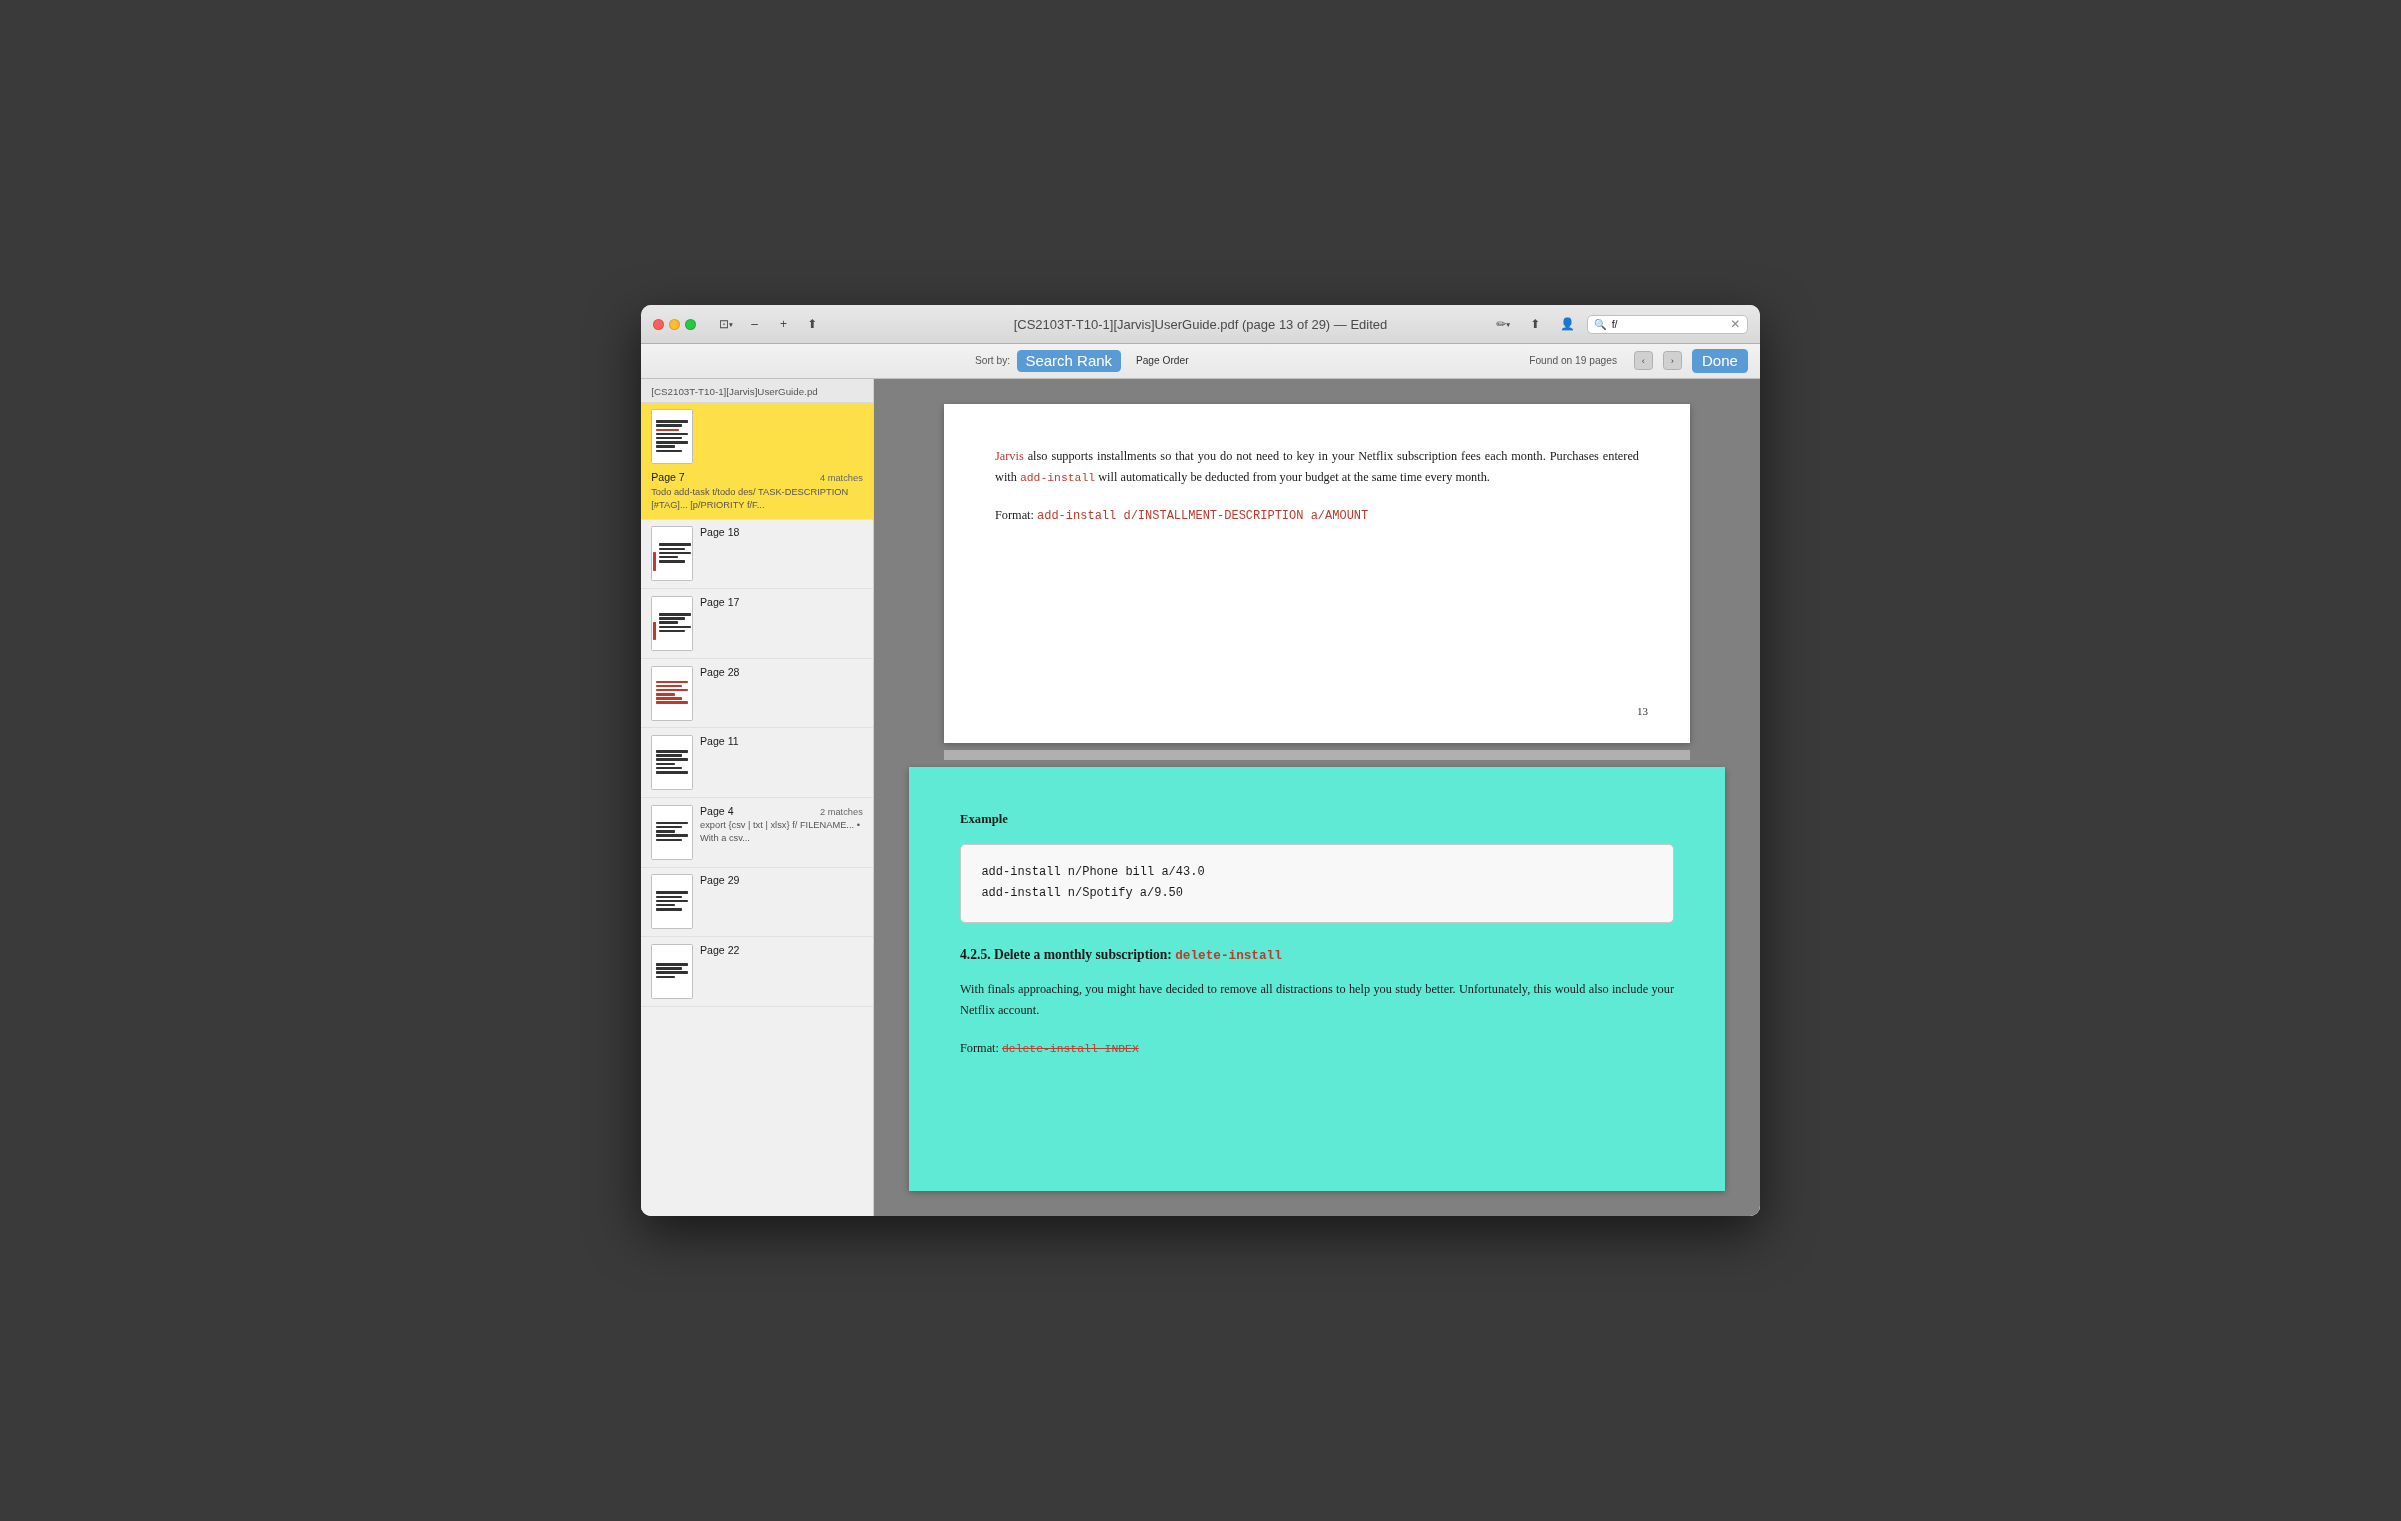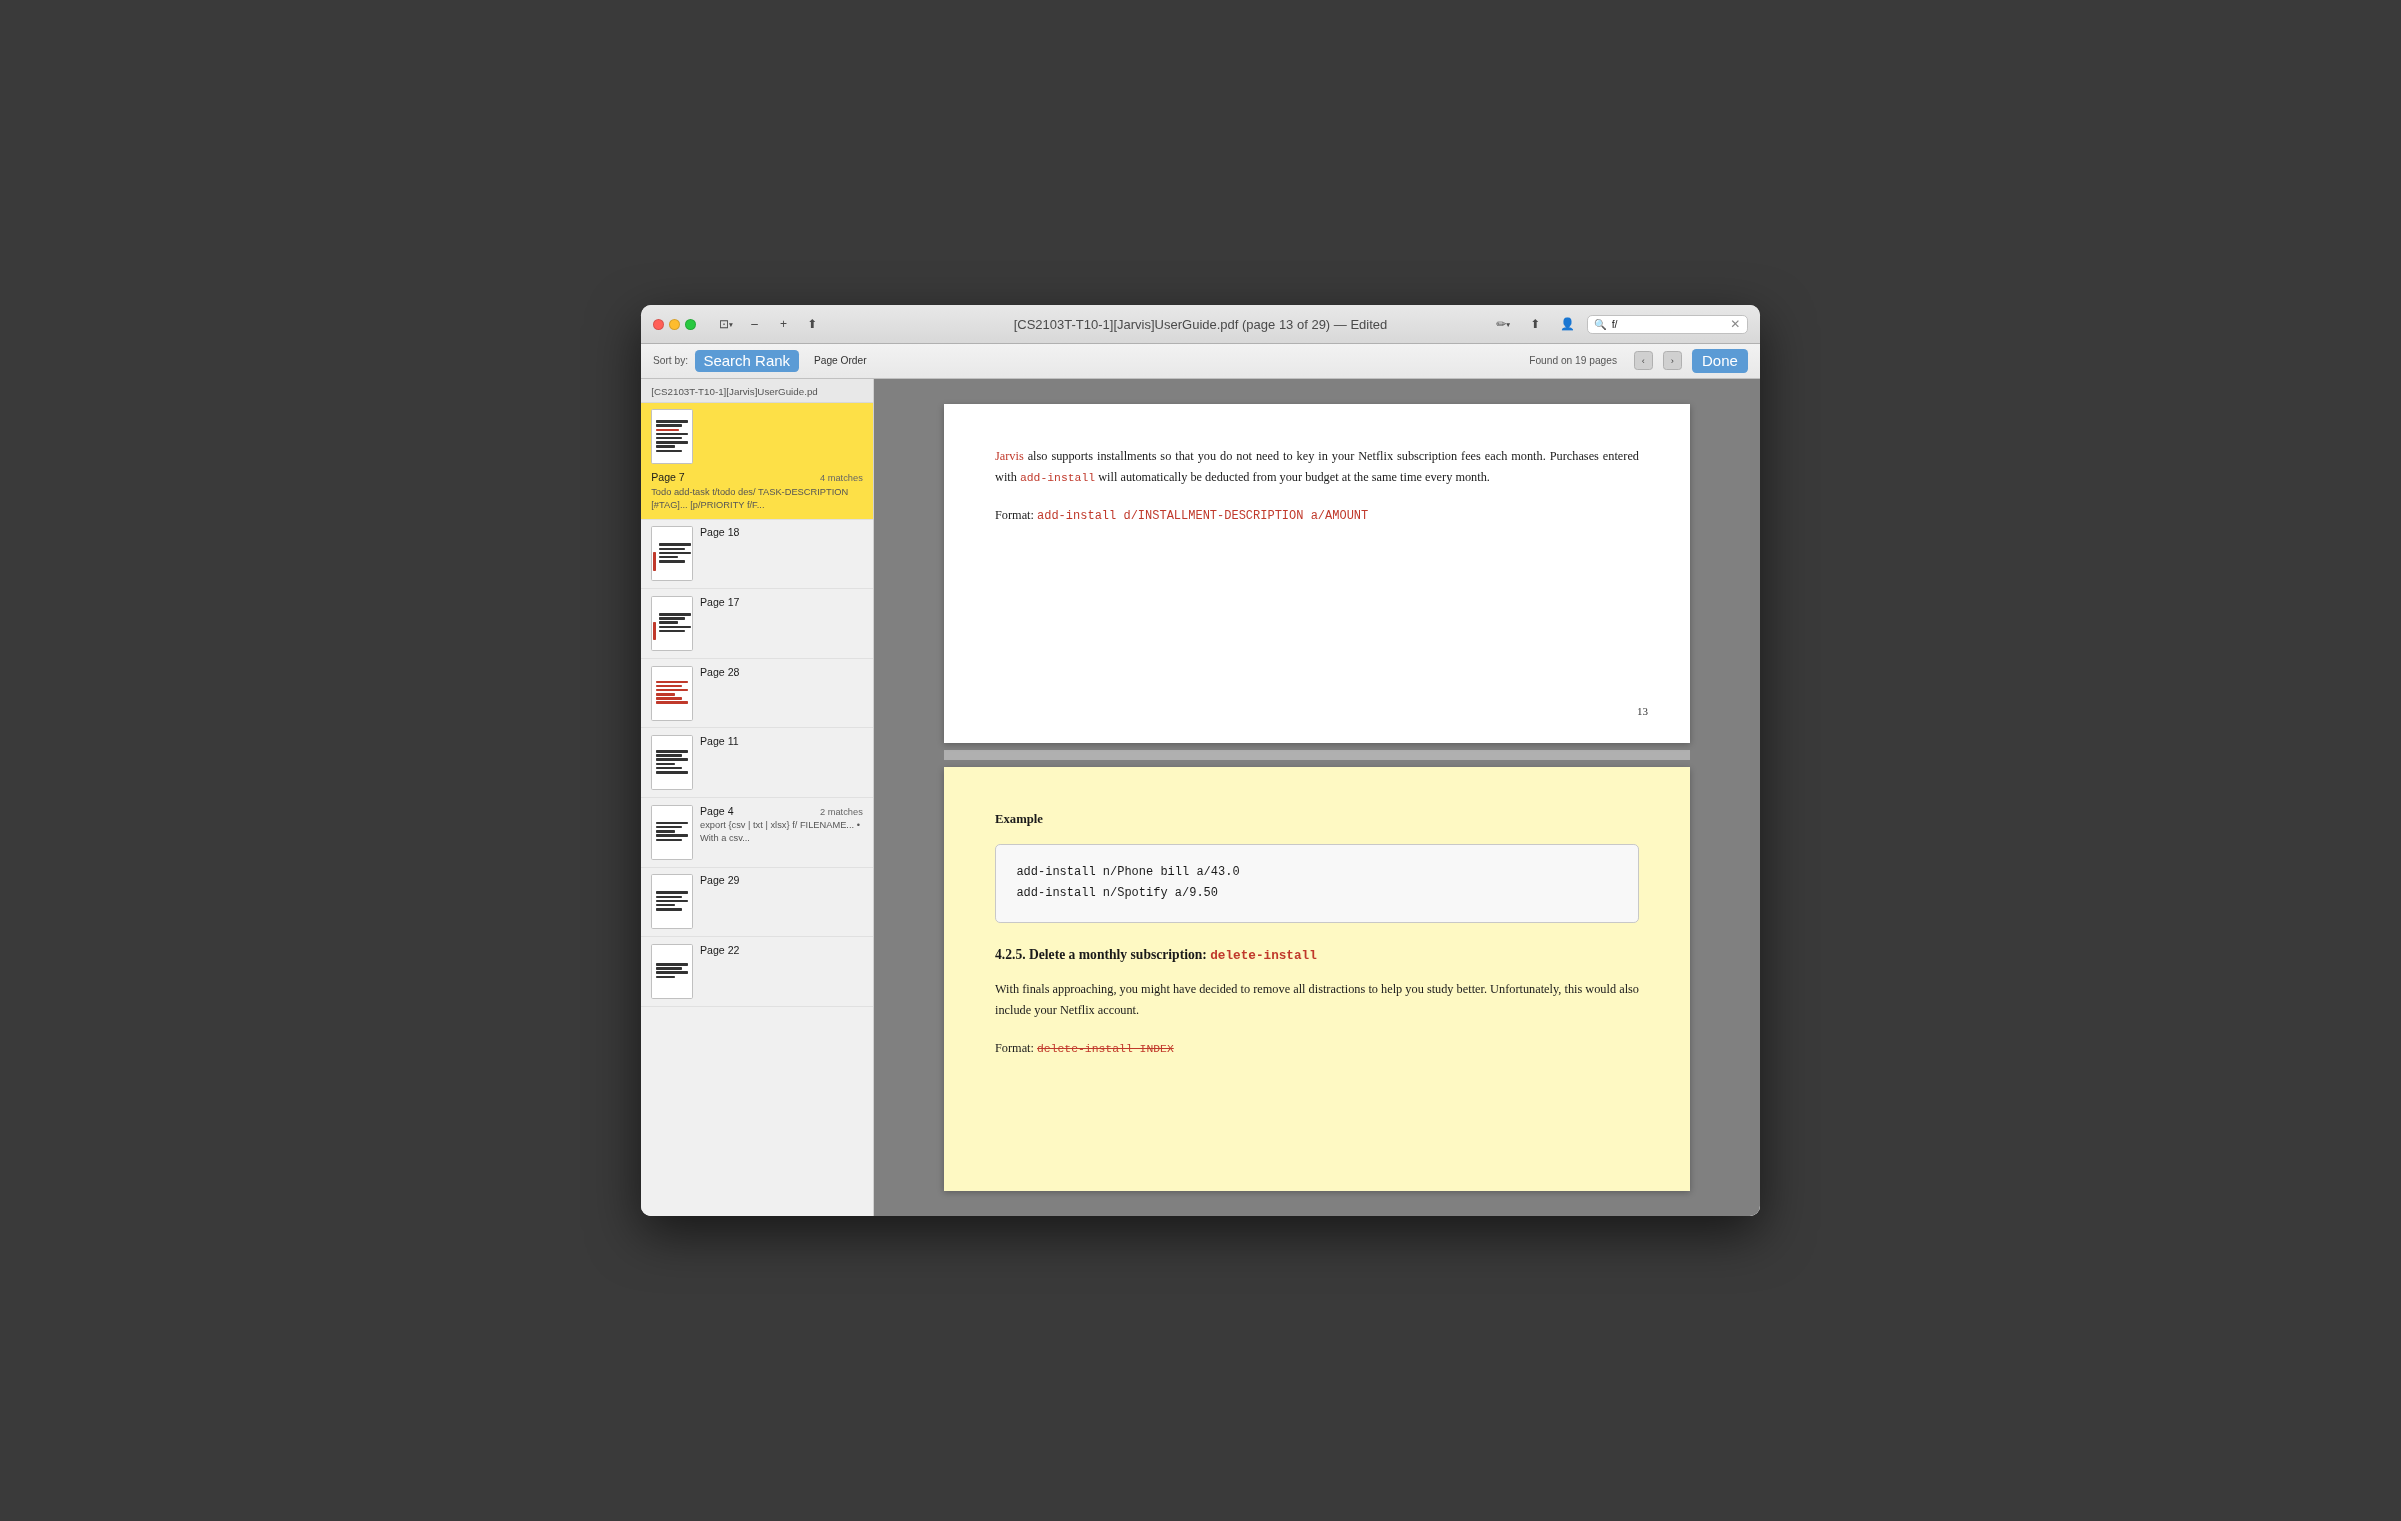--- a/index.html
+++ b/index.html
@@ -122,20 +122,21 @@
       display: flex;
       align-items: center;
       gap: 10.2px;
     }
 
     .toolbar-left {
       display: flex;
       align-items: center;
       gap: 6.8px;
       flex: 1;
+      justify-content: center;
     }
 
     .sort-label {
       font-size: 10.2px;
       color: #555;
     }
 
     .sort-btn {
       background: #5b9bd5;
       color: white;
@@ -346,22 +347,22 @@
       font-family: "Times New Roman", Times, serif;
     }
 
     .pdf-separator {
       width: 746px;
       height: 10.2px;
       background: #b0b0b0;
     }
 
     .pdf-page-2 {
-      background: #fef9c3;
-      width: 746px;
+      background: #5eead4;
+      width: 816px;
       min-height: 424px;
       box-shadow: 0 1.7px 6.8px rgba(0,0,0,0.3);
       padding: 42px 51px;
     }
 
     .section-example {
       font-size: 12.7px;
       font-weight: bold;
       margin-bottom: 13.6px;
       font-family: "Times New Roman", Times, serif;

